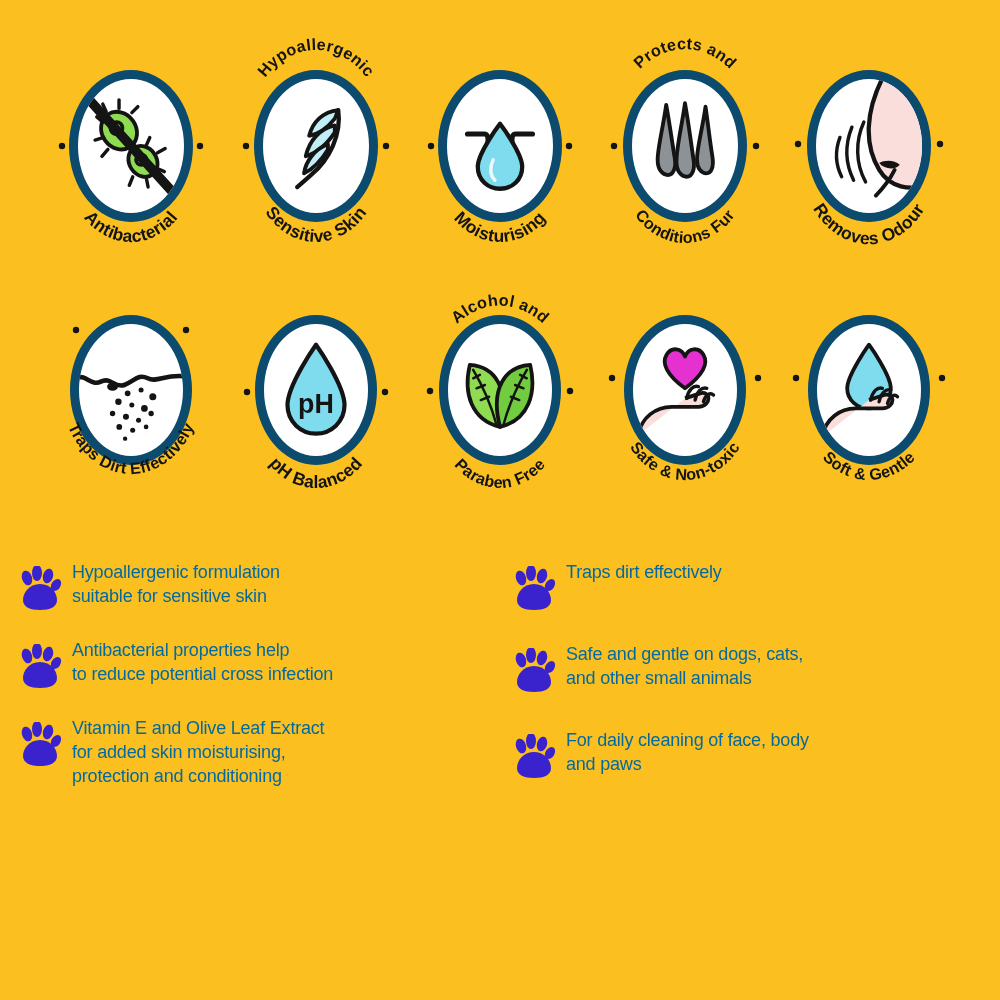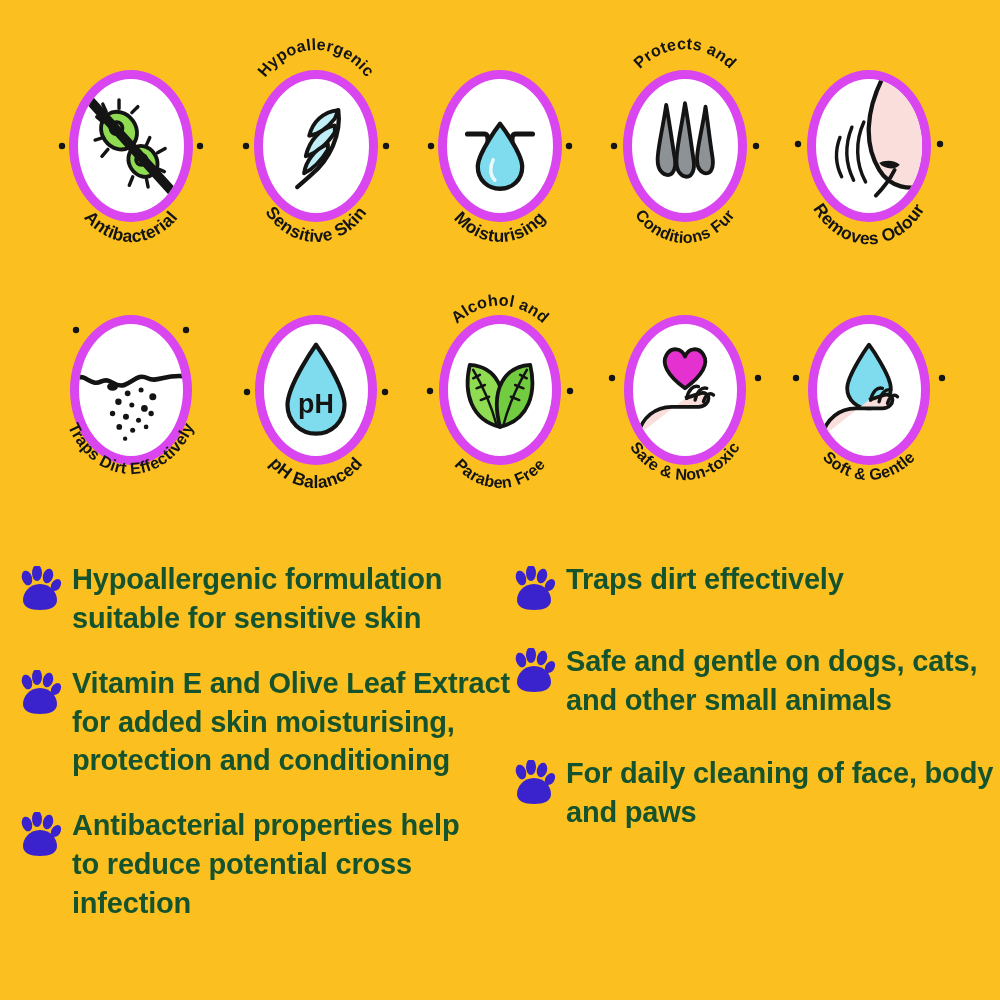--- a/index.html
+++ b/index.html
@@ -21,21 +21,21 @@
     position:relative;
     width:170px;height:232px;
     flex:0 0 170px;
   }
   .badge .ring{
     position:absolute;left:50%;top:50%;
     transform:translate(-50%,-50%);
     width:124px;height:152px;
     border-radius:50%;
     background:#ffffff;
-    border:9px solid #d946ef;
+    border:9px solid #0c4a6e;
     box-sizing:border-box;
     overflow:hidden;
   }
   .badge.r2 .ring{width:122px;height:150px;}
   .curve{position:absolute;left:0;top:0;width:170px;height:232px;pointer-events:none;}
   .curve text{
     font-family:"Liberation Sans", sans-serif;
     font-weight:bold;
     font-size:17.5px;
     fill:#141414;
@@ -49,24 +49,24 @@
 
   
   .lists{position:absolute;left:0;top:560px;width:1000px;height:440px;}
   .col{position:absolute;top:0;}
   .col-left{left:18px;width:500px;}
   .col-right{left:512px;width:488px;}
   .bullet{display:flex;align-items:flex-start;margin-bottom:26px;}
   .paw{flex:0 0 44px;width:44px;height:46px;margin-right:10px;margin-top:6px;}
   .btext{
     font-family:"Liberation Sans", sans-serif;
-    font-weight:bold;
-    font-size:29px;
+    font-weight:normal;
+    font-size:18px;
     line-height:1.34;
-    color:#14532d;
+    color:#0369a1;
     letter-spacing:-0.2px;
     white-space:pre-line;
   }
   .col-right .bullet{margin-bottom:34px;}
   .col-right .b0{margin-bottom:30px;}
 </style>
 </head>
 <body>
 
 <div class="page">
@@ -346,37 +346,37 @@
       <div class="bullet">
         <svg class="paw" viewBox="0 0 44 46">
           <g fill="#3a22cc">
             <ellipse cx="9" cy="12" rx="5" ry="7.5" transform="rotate(-18 9 12)"></ellipse>
             <ellipse cx="19" cy="7" rx="5" ry="8"></ellipse>
             <ellipse cx="30" cy="10" rx="5" ry="7.5" transform="rotate(16 30 10)"></ellipse>
             <ellipse cx="38" cy="19" rx="4.5" ry="6.5" transform="rotate(32 38 19)"></ellipse>
             <path d="M22 18 C 33 18 39 27 39 34 C 39 41 32 44 22 44 C 12 44 5 41 5 34 C 5 27 11 18 22 18 Z"></path>
           </g>
         </svg>
+        <div class="btext">Antibacterial properties help
+to reduce potential cross infection</div>
+      </div>
+      <div class="bullet">
+        <svg class="paw" viewBox="0 0 44 46">
+          <g fill="#3a22cc">
+            <ellipse cx="9" cy="12" rx="5" ry="7.5" transform="rotate(-18 9 12)"></ellipse>
+            <ellipse cx="19" cy="7" rx="5" ry="8"></ellipse>
+            <ellipse cx="30" cy="10" rx="5" ry="7.5" transform="rotate(16 30 10)"></ellipse>
+            <ellipse cx="38" cy="19" rx="4.5" ry="6.5" transform="rotate(32 38 19)"></ellipse>
+            <path d="M22 18 C 33 18 39 27 39 34 C 39 41 32 44 22 44 C 12 44 5 41 5 34 C 5 27 11 18 22 18 Z"></path>
+          </g>
+        </svg>
         <div class="btext">Vitamin E and Olive Leaf Extract
 for added skin moisturising,
 protection and conditioning</div>
       </div>
-      <div class="bullet">
-        <svg class="paw" viewBox="0 0 44 46">
-          <g fill="#3a22cc">
-            <ellipse cx="9" cy="12" rx="5" ry="7.5" transform="rotate(-18 9 12)"></ellipse>
-            <ellipse cx="19" cy="7" rx="5" ry="8"></ellipse>
-            <ellipse cx="30" cy="10" rx="5" ry="7.5" transform="rotate(16 30 10)"></ellipse>
-            <ellipse cx="38" cy="19" rx="4.5" ry="6.5" transform="rotate(32 38 19)"></ellipse>
-            <path d="M22 18 C 33 18 39 27 39 34 C 39 41 32 44 22 44 C 12 44 5 41 5 34 C 5 27 11 18 22 18 Z"></path>
-          </g>
-        </svg>
-        <div class="btext">Antibacterial properties help
-to reduce potential cross infection</div>
-      </div>
     </div>
 
     <div class="col col-right">
       <div class="bullet b0">
         <svg class="paw" viewBox="0 0 44 46">
           <g fill="#3a22cc">
             <ellipse cx="9" cy="12" rx="5" ry="7.5" transform="rotate(-18 9 12)"></ellipse>
             <ellipse cx="19" cy="7" rx="5" ry="8"></ellipse>
             <ellipse cx="30" cy="10" rx="5" ry="7.5" transform="rotate(16 30 10)"></ellipse>
             <ellipse cx="38" cy="19" rx="4.5" ry="6.5" transform="rotate(32 38 19)"></ellipse>

